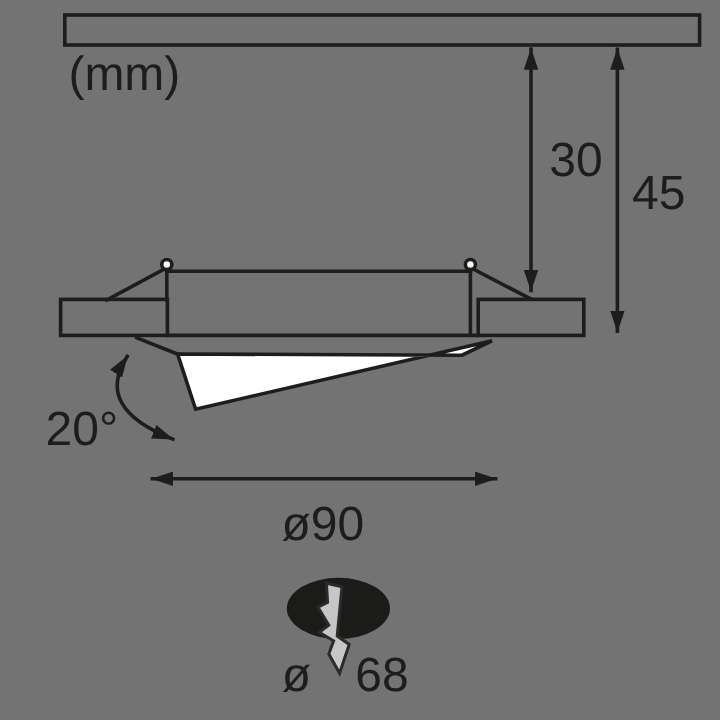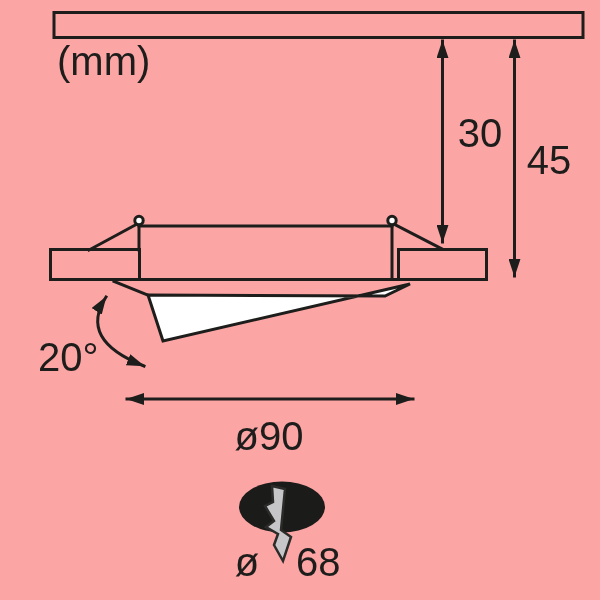--- a/index.html
+++ b/index.html
@@ -1,16 +1,16 @@
 <!DOCTYPE html>
 <html><head>
 <meta charset="utf-8">
 <style>
   html,body{margin:0;padding:0;background:#ffffff;}
-  #stage{width:600px;height:600px;position:relative;background:#fca5a5;overflow:hidden;}
+  #stage{width:600px;height:600px;position:relative;background:#737373;overflow:hidden;}
   svg{display:block;}
   .ln{stroke:#1d1d1b;stroke-width:3;fill:none;stroke-linecap:square;stroke-linejoin:miter;}
   .whitefill{fill:#ffffff;}
   .lbl{font-family:"Liberation Sans","DejaVu Sans",sans-serif;font-size:40px;fill:#1d1d1b;}
   .mid{text-anchor:middle;}
   #arrowhead path{fill:#1d1d1b;stroke:none;}
   .boltoutline{stroke:#2b2b29;stroke-width:2.5;stroke-linejoin:miter;}
 </style>
 </head>
 <body>

